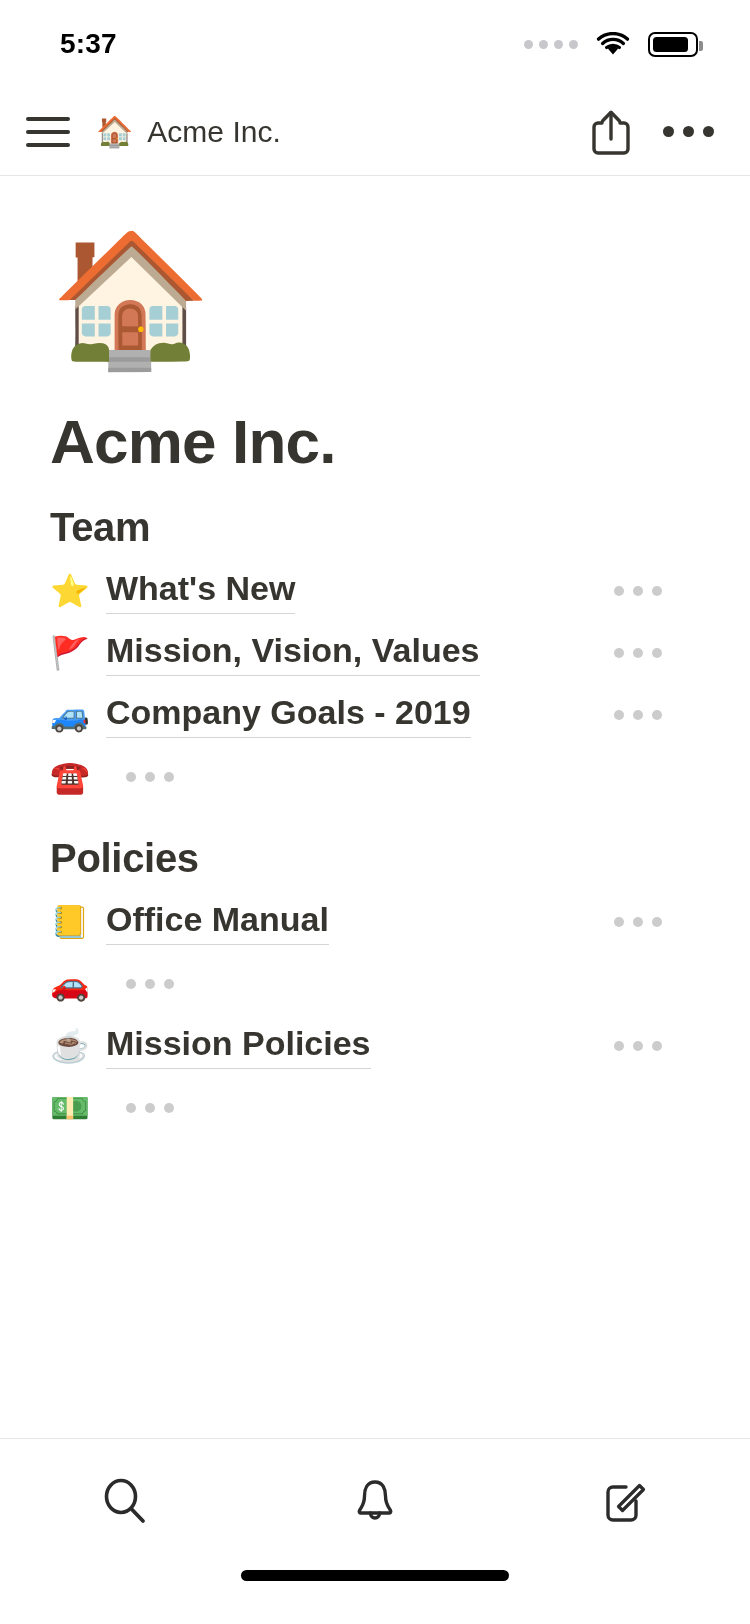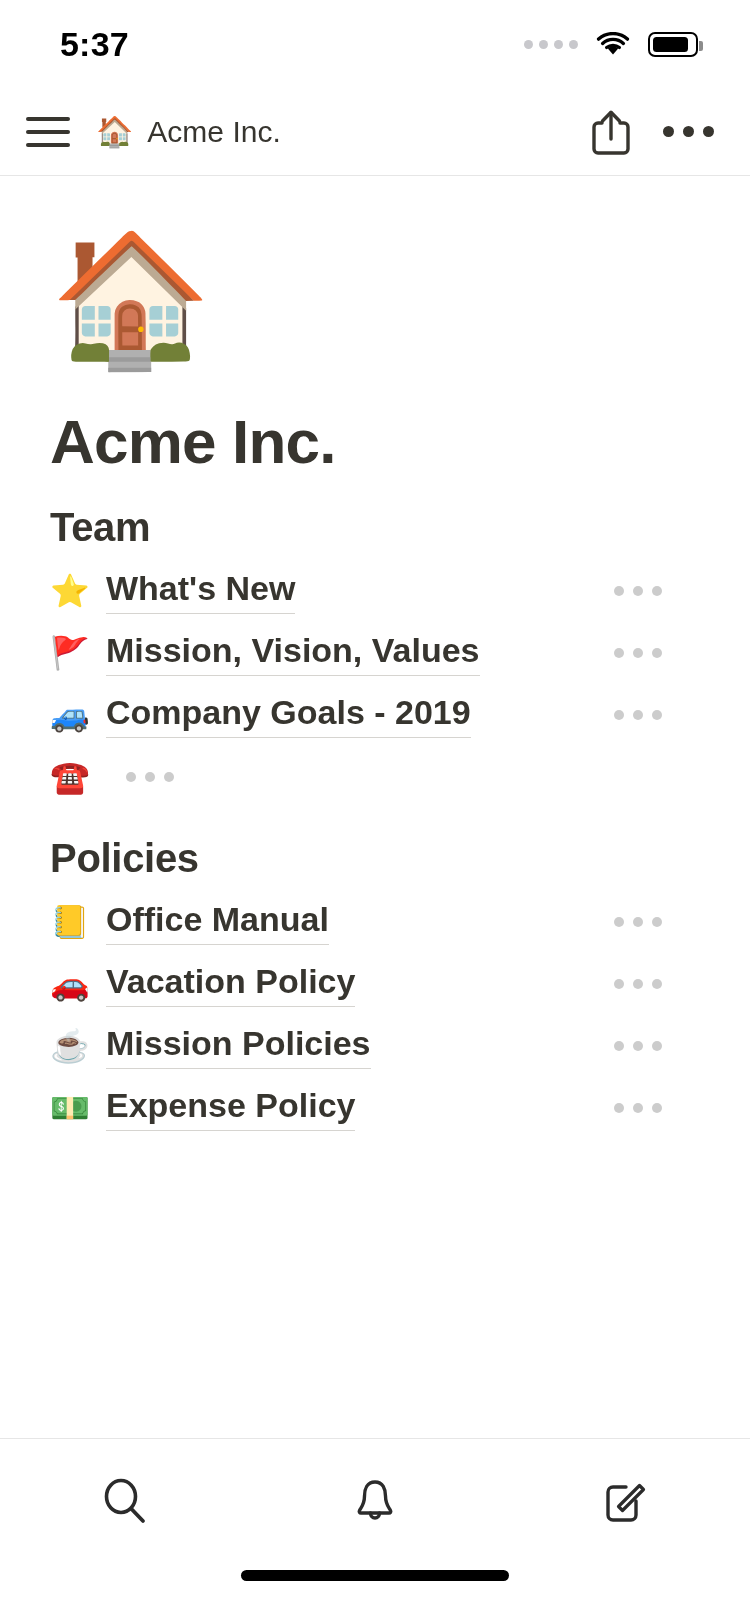--- a/index.html
+++ b/index.html
@@ -12,21 +12,21 @@
   }
   .screen { position:relative; width:750px; height:1624px; background:#fff; display:flex; flex-direction:column; }
 
   
   .statusbar {
     height:88px; flex:0 0 88px;
     display:flex; align-items:center; justify-content:space-between;
     padding:0 52px 0 60px;
   }
   .status-time {
-    font-size:34px; font-weight:700; color:#000; letter-spacing:0.2px;
+    font-size:28px; font-weight:700; color:#000; letter-spacing:0.2px;
   }
   .status-right { display:flex; align-items:center; gap:18px; }
   .sig-dots { display:flex; gap:6px; align-items:center; }
   .sig-dots i { width:9px; height:9px; border-radius:50%; background:#c8c8cc; display:block; }
   .wifi { width:34px; height:25px; display:block; }
   .battery { position:relative; width:50px; height:25px; border:2.5px solid #000; border-radius:7px; }
   .battery::after { content:""; position:absolute; right:-7px; top:7px; width:4px; height:10px; background:#000; border-radius:0 2px 2px 0; opacity:.45; }
   .battery i { position:absolute; left:3px; top:3px; bottom:3px; width:calc(100% - 11px); background:#000; border-radius:3.5px; display:block; }
 
   
@@ -200,23 +200,20 @@
           </span>
         <span class="row-menu">
             <i></i>
             <i></i>
             <i></i>
           </span>
       </div>
 
       <div class="row">
         <span class="row-emoji">🚗</span>
-        <span class="row-label-wrap">
-            <span class="row-label">Vacation Policy</span>
-          </span>
         <span class="row-menu">
             <i></i>
             <i></i>
             <i></i>
           </span>
       </div>
 
       <div class="row">
         <span class="row-emoji">☕</span>
         <span class="row-label-wrap">
@@ -224,23 +221,20 @@
           </span>
         <span class="row-menu">
             <i></i>
             <i></i>
             <i></i>
           </span>
       </div>
 
       <div class="row">
         <span class="row-emoji">💵</span>
-        <span class="row-label-wrap">
-            <span class="row-label">Expense Policy</span>
-          </span>
         <span class="row-menu">
             <i></i>
             <i></i>
             <i></i>
           </span>
       </div>
     </div>
 
   </div>
 

